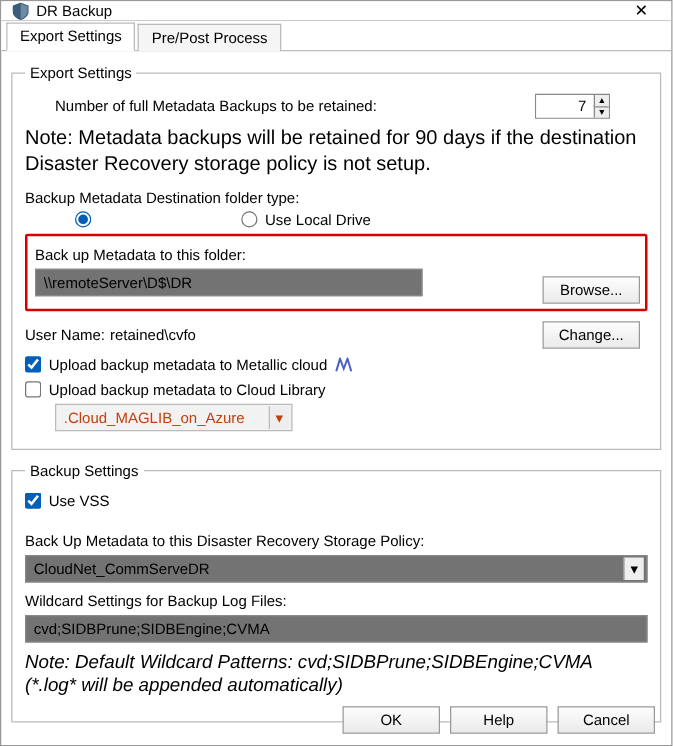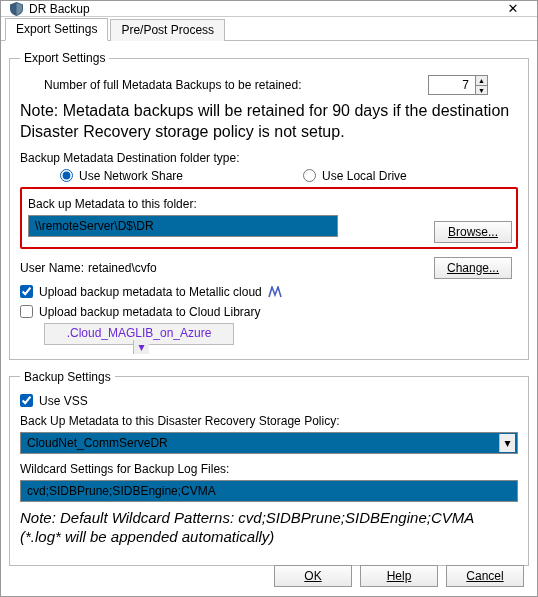--- a/index.html
+++ b/index.html
@@ -91,42 +91,42 @@
   }
   .radio input, .check input { margin:0; accent-color:#005fb8; }
   .check input[type=checkbox]:checked { accent-color:#005fb8; }
   .btn {
     min-width: 78px; height: 22px;
     border: 1px solid #999;
     background: linear-gradient(#fdfdfd,#eaeaea);
     font-size:12px;
     padding: 0 10px;
     cursor: default;
-    display:inline-flex;align-items:center;justify-content:center;text-decoration:underline;
+    display:inline-flex;align-items:center;justify-content:center;
   }
   .textfield, .combo {
     border:1px solid #888;
     height:22px;
     padding:2px 6px;
     font-size:12px;
-    background:#0369a1;
+    background:#737373;
     outline:none;
   }
   .combo {
     display:flex;align-items:center;justify-content:space-between;
     width:100%;
     cursor:default;
   }
   .combo .chev {
     width:16px;height:18px;
     display:flex;align-items:center;justify-content:center;
     border-left:1px solid #bbb;background:#eee;
     margin-right:-4px;
   }
-  .combo.disabled { background:#f2f2f2;color:#6d28d9;border-color:#bbb;flex-direction:column; }
+  .combo.disabled { background:#f2f2f2;color:#c2410c;border-color:#bbb; }
   .hl { border:2px solid #d40000; border-radius:2px; padding:4px 6px 6px 6px; margin:4px 0 4px 0; }
   .buttonbar {
     display:flex; justify-content:flex-end; gap:8px;
     padding: 6px 10px;
     position:absolute; bottom:4px; right:4px; left:4px;
   }
   .metallic-icon { display:inline-flex; margin-left:6px; }
   .label { font-size:12px; }
   .indent { margin-left: 24px; }
 </style>
@@ -168,21 +168,20 @@
 
   <div class="note">Note: Metadata backups will be retained for 90 days if the destination Disaster Recovery storage policy is not setup.</div>
 
   <div class="row">
         <span class="label">Backup Metadata Destination folder type:</span>
       </div>
 
   <div class="row" style="gap:120px; margin-left:40px; margin-top:4px;">
     <label class="radio">
       <input type="radio" name="desttype" checked="" style="">
-      <span>Use Network Share</span>
     </label>
     <label class="radio">
       <input type="radio" name="desttype" style="">
       <span>Use Local Drive</span>
     </label>
   </div>
 
   <div class="hl">
     <div class="row">
           <span class="label">Back up Metadata to this folder:</span>
@@ -232,21 +231,21 @@
 <fieldset class="group">
   <legend>Backup Settings</legend>
 
   <div class="row">
     <label class="check">
       <input type="checkbox" checked="" style="">
       <span>Use VSS</span>
     </label>
   </div>
 
-  <div class="row" style="margin-top:6px;text-align:center;">
+  <div class="row" style="margin-top:18px;text-align:center;">
         <span class="label">Back Up Metadata to this Disaster Recovery Storage Policy:</span>
       </div>
   <div class="row">
     <div class="combo" style="width:100%;">
       <span>CloudNet_CommServeDR</span>
       <span class="chev">▾</span>
     </div>
   </div>
 
   <div class="row" style="margin-top:8px;">

